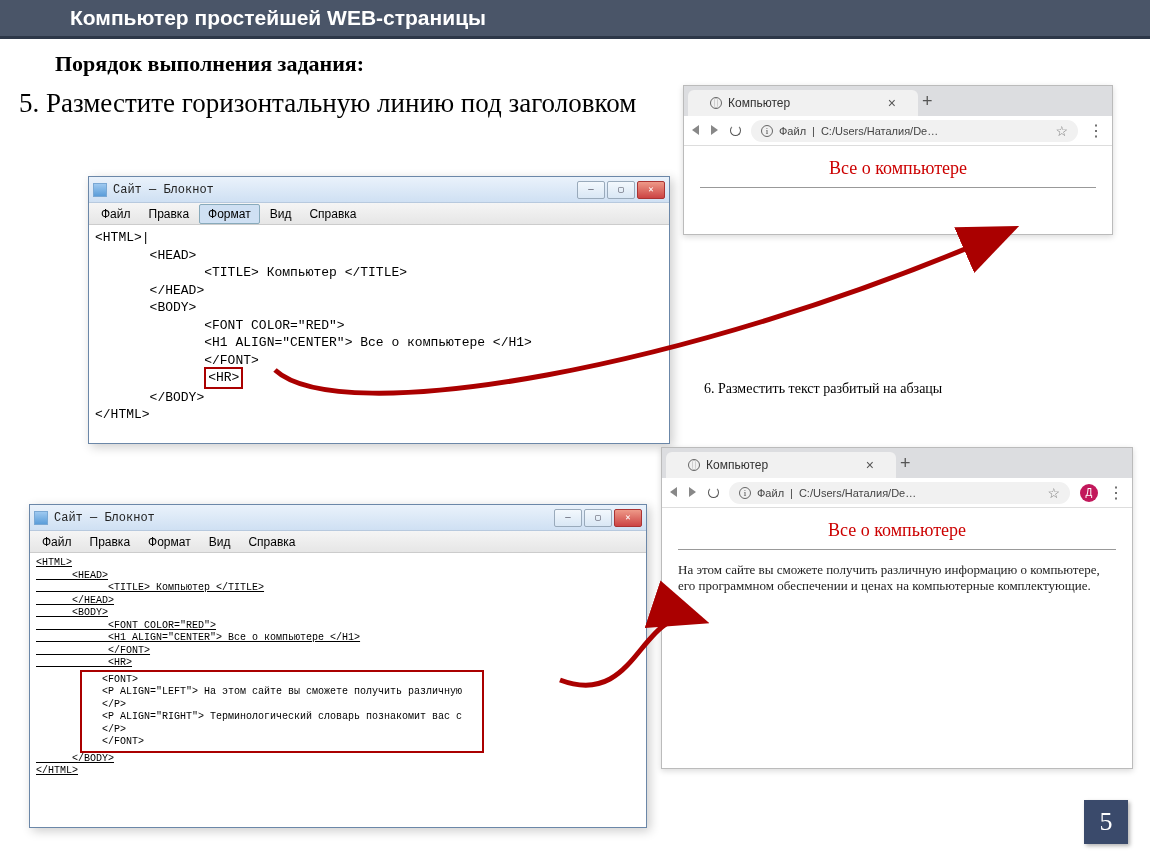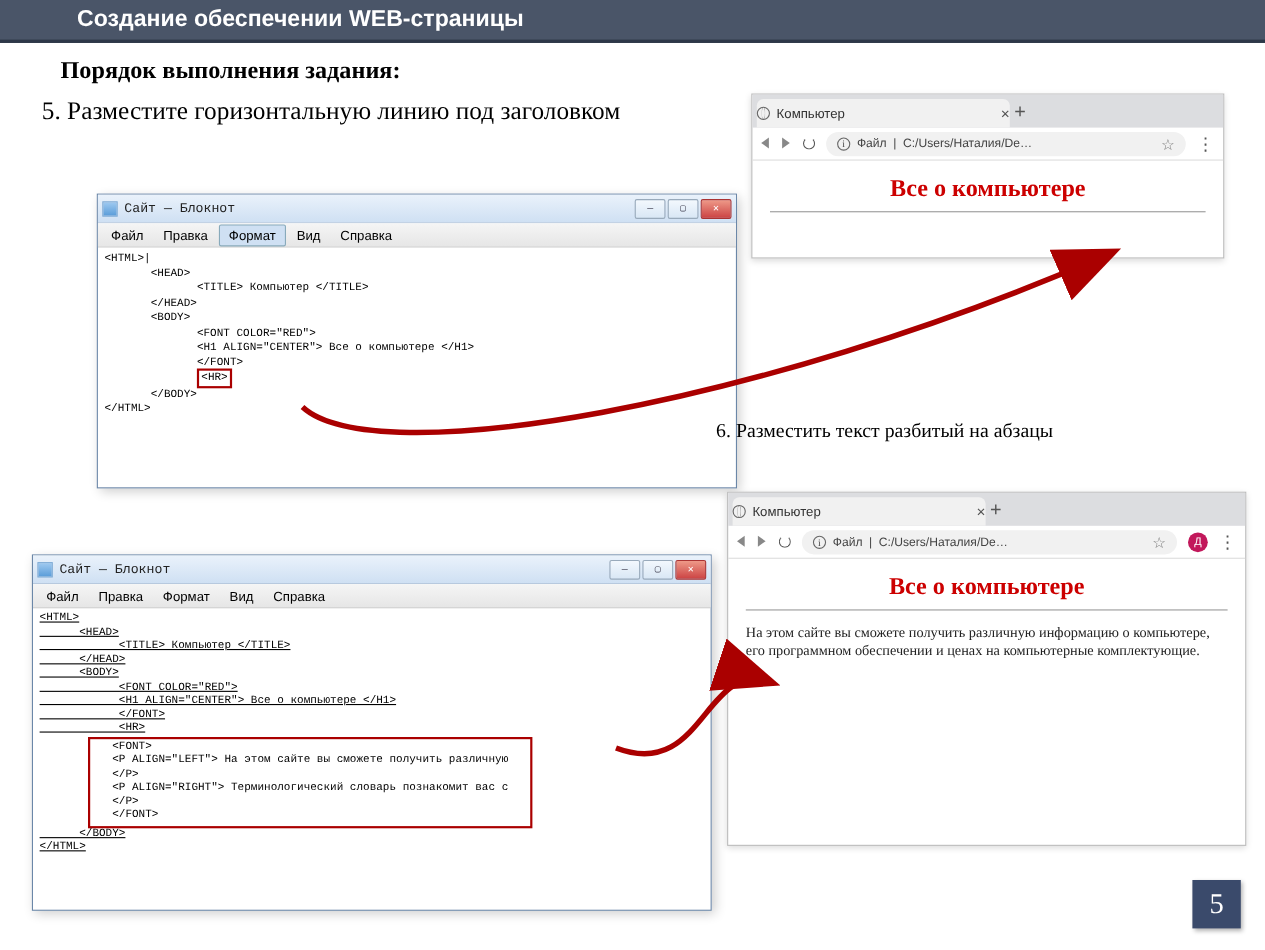--- a/index.html
+++ b/index.html
@@ -18,31 +18,31 @@
     font-weight: bold;
     font-family: Arial, sans-serif;
     border-bottom: 3px solid #2d3748;
   }
   .subtitle {
     font-weight: bold;
     font-size: 22px;
     padding: 12px 0 8px 55px;
   }
   .step5 {
-    font-size: 23px;
-    padding: 0 38px;
+    font-size: 27px;
+    padding: 0 19px;
     line-height: 1.35;
     width: 660px;
     text-align: justify;
   }
   .step5 span.num { display: inline; }
   .task6 {
     position: absolute;
-    left: 651px; top: 380px;
-    font-size: 18px;
+    left: 704px; top: 380px;
+    font-size: 14px;
     width: 440px;
     line-height: 1.3;
     text-align: justify;
   }
   .page-num {
     position: absolute;
     right: 22px; bottom: 20px;
     width: 44px; height: 44px;
     background: #3a4a6b;
     color: #fff;
@@ -96,21 +96,21 @@
     padding: 0 4px;
     font-family: Tahoma, sans-serif;
     font-size: 12px;
     gap: 2px;
     border-bottom: 1px solid #ccc;
   }
   .np-menuitem { padding: 2px 8px; border-radius: 2px; }
   .np-menuitem.active { background: #cfe0f3; border: 1px solid #8ab; }
   .np-body {
     padding: 4px 6px;
-    font-size: 10px;
+    font-size: 13px;
     line-height: 1.35;
     white-space: pre;
     overflow: hidden;
   }
   .notepad.bottom .np-body { font-size: 10px; line-height: 1.25; text-decoration: underline; }
   .hr-box {
     display: inline-block;
     border: 2px solid #a00;
     padding: 0 2px;
     margin-top: -2px;
@@ -136,21 +136,21 @@
     height: 30px;
     background: #dcdde0;
     display: flex; align-items: flex-end;
     padding: 0 4px;
     gap: 4px;
   }
   .br-tab {
     background: #f1f1f1;
     border-radius: 6px 6px 0 0;
     height: 26px;
-    padding: 0 0;
+    padding: 0 22px;
     display: flex; align-items: center;
     font-size: 12px;
     color: #333;
     flex: 1;
     max-width: 230px;
     gap: 6px;
   }
   .br-globe {
     width: 12px; height: 12px;
     border: 1.5px solid #666;
@@ -190,36 +190,36 @@
   .dots { font-size: 16px; color: #555; }
   .br-content {
     padding: 12px 16px;
     font-size: 13px;
     color: #222;
     font-family: Georgia, serif;
   }
   .br-content h1 {
     color: #c00;
     text-align: center;
-    font-size: 22px;
-    font-weight: bold;
+    font-size: 18px;
+    font-weight: normal;
     margin-bottom: 8px;
   }
   .br-content hr { border: none; border-top: 1px solid #999; margin: 6px 0 12px; }
   .br-content .p-left { text-align: left; margin-bottom: 16px; }
   .br-content .p-right { text-align: right; }
 
   
   .overlay { position: absolute; left: 0; top: 0; pointer-events: none; }
 </style>
 </head>
 <body>
 
 <div class="slide-header">
-  <span>Создание обеспечении WEB-страницы</span>
+  <span>Компьютер простейшей WEB-страницы</span>
 </div>
 
 <div class="subtitle">Порядок выполнения задания:</div>
 
 <div class="step5">
   <span class="num">5.</span>
   <span>Разместите горизонтальную линию под заголовком</span>
 </div>
 
 <div class="notepad top">

